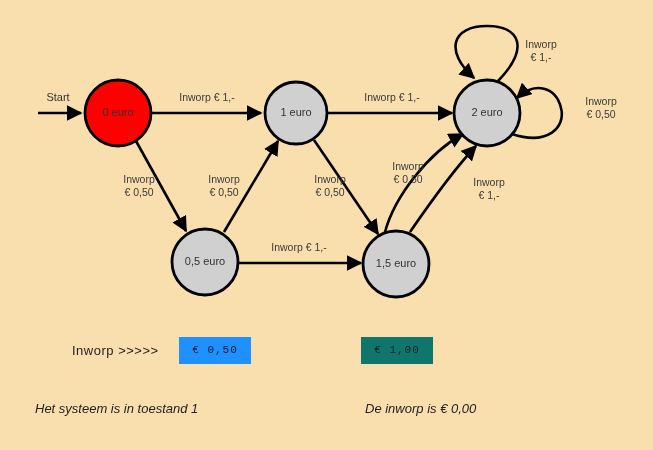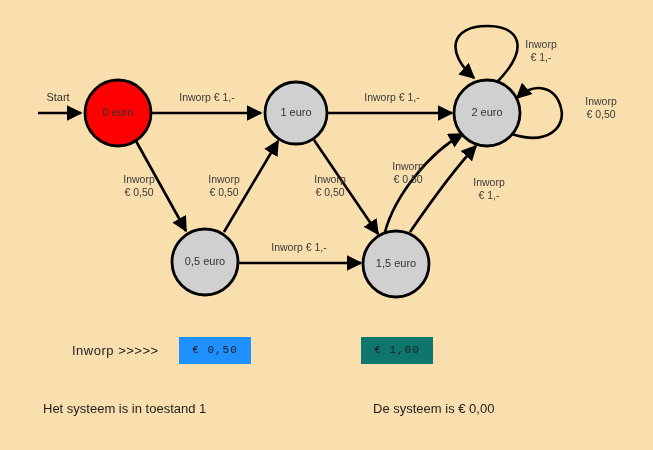--- a/index.html
+++ b/index.html
@@ -96,24 +96,25 @@
   .coin-50 {
     left: 179px;
     background: #1e90ff;
   }
   .coin-100 {
     left: 361px;
     background: #0f766e;
   }
   .status-row {
     position: absolute;
-    left: 8px;
+    left: 0;
     top: 68px;
     width: 542px;
     height: 30px;
+    font-style: italic;
   }
   .status-text {
     position: absolute;
     top: 3px;
     font-size: 13px;
     color: #222222;
     white-space: nowrap;
   }
   .status-left { left: 35px; }
   .status-right { left: 365px; }
@@ -221,17 +222,17 @@
   <div class="controls">
 
     <div class="inworp-row">
       <span class="inworp-text">Inworp  &gt;&gt;&gt;&gt;&gt;</span>
       <button class="coin-btn coin-50">€ 0,50</button>
       <button class="coin-btn coin-100">€ 1,00</button>
     </div>
 
     <div class="status-row">
       <span class="status-text status-left">Het systeem is in toestand 1</span>
-      <span class="status-text status-right">De systeem is € 0,00</span>
+      <span class="status-text status-right">De inworp is € 0,00</span>
     </div>
 
   </div>
 </div>
 
 </body></html>

